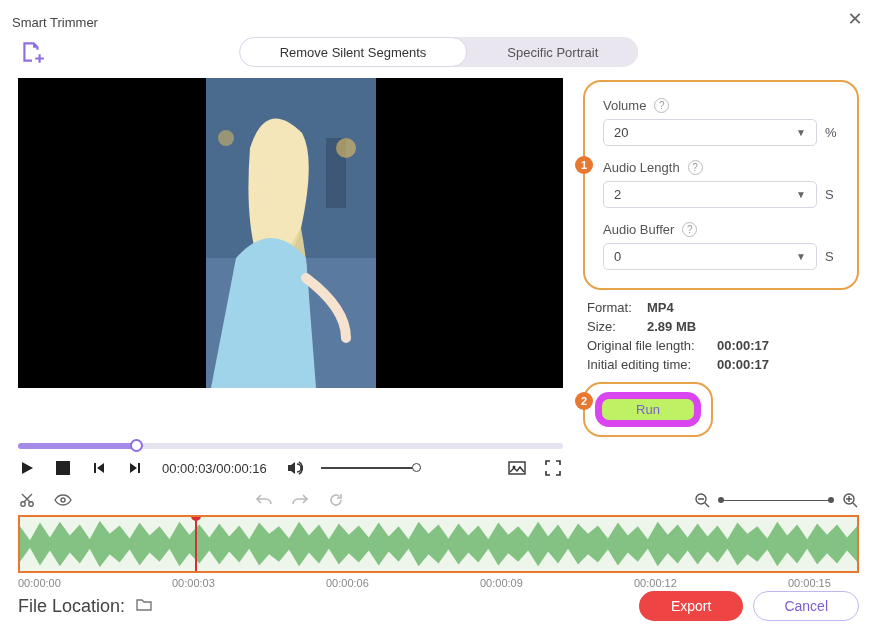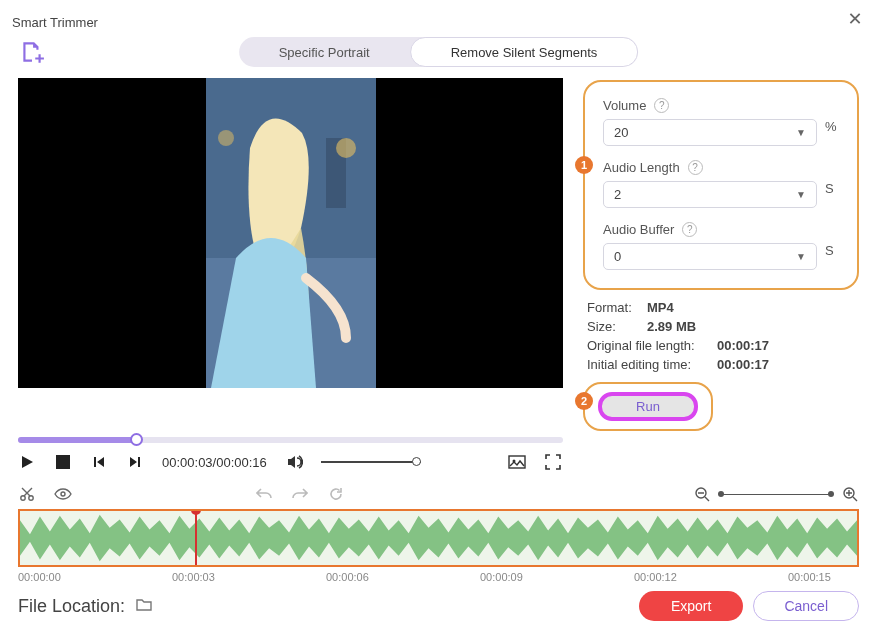--- a/index.html
+++ b/index.html
@@ -14,33 +14,33 @@
 .tab-btn.active { background: #fff; border: 1px solid #d9d6e6; border-radius: 18px; color: #333; font-weight: 500; }
 .main-row { display: flex; padding: 6px 18px 0 18px; gap: 20px; }
 .preview-col { flex: 0 0 545px; }
 .preview-box { width: 545px; height: 310px; background: #000; display: flex; align-items: center; justify-content: center; overflow: hidden; }
 .portrait-video { width: 170px; height: 310px; background: linear-gradient(135deg, #5a7ba8 0%, #a8c8d8 60%, #7a9ab8 100%); position: relative; }
 .video-scene { position:absolute; inset:0; }
 .side-col { flex: 1; padding-top: 2px; }
 .param-box { border: 2px solid #e8a34a; border-radius: 18px; padding: 16px 18px 18px 18px; position: relative; }
 .field-label { font-size: 13px; color: #555; margin-bottom: 6px; display: flex; align-items: center; gap: 8px; }
 .help-circ { width: 15px; height: 15px; border: 1px solid #bbb; border-radius: 50%; font-size: 10px; color: #999; display:inline-flex; align-items:center; justify-content:center; }
-.select-row { display: flex; align-items: flex-start; gap: 8px; margin-bottom: 14px; }
+.select-row { display: flex; align-items: center; gap: 8px; margin-bottom: 14px; }
 .fake-select { flex: 1; border: 1px solid #d6d6e0; border-radius: 5px; padding: 5px 10px; display: flex; justify-content: space-between; align-items: center; font-size: 13px; color: #444; background:#fff; cursor:pointer; }
 .chev { color: #666; font-size: 10px; }
 .unit { color: #555; font-size: 13px; width: 14px; }
 .badge-num { position: absolute; left: -10px; top: 74px; width: 18px; height: 18px; background: #e8772f; color: #fff; border-radius: 50%; font-size: 11px; display:flex; align-items:center; justify-content:center; font-weight:600; }
 .meta-block { padding: 10px 4px 0 4px; font-size: 13px; color: #444; }
 .meta-row { display: flex; gap: 10px; margin-bottom: 4px; }
 .meta-row .k { min-width: 120px; }
 .meta-row .k.short { min-width: 50px; }
 .meta-row .v { font-weight: 600; }
 .run-wrap { border: 2px solid #e8a34a; border-radius: 18px; padding: 8px 10px; margin-top: 10px; position: relative; display:flex; justify-content:center; width: 130px; }
 .badge-num2 { position: absolute; left: -10px; top: 8px; width: 18px; height: 18px; background: #e8772f; color: #fff; border-radius: 50%; font-size: 11px; display:flex; align-items:center; justify-content:center; font-weight:600; }
-.run-btn { border: 4px solid #d946ef; background: #e5e5e5; color: #7a5ed0; border-radius: 14px; padding: 3px 34px; font-size: 13px; cursor:pointer; }
+.run-btn { border: 7px solid #d946ef; background: #bef264; color: #7a5ed0; border-radius: 14px; padding: 3px 34px; font-size: 13px; cursor:pointer; }
 .scrub-row { padding: 6px 18px 0 18px; }
 .scrub-track { height: 6px; background: #e6e3f0; border-radius: 3px; position: relative; width: 545px; }
 .scrub-fill { position:absolute; left:0; top:0; height:6px; background:#a58ae8; border-radius:3px; width: 116px; }
 .scrub-thumb { position:absolute; left:112px; top:-4px; width:13px; height:13px; background:#fff; border:2px solid #8e6ee3; border-radius:50%; }
 .controls-row { display:flex; align-items:center; gap:18px; padding: 10px 18px 8px 18px; width:580px; }
 .ctrl-ico { color:#333; cursor:pointer; display:flex; align-items:center; justify-content:center; width:18px; height:18px; }
 .time-txt { color:#333; font-size:13px; }
 .vol-track { width: 100px; height:2px; background:#444; position:relative; }
 .vol-thumb { position:absolute; right:0; top:-4px; width:9px; height:9px; border:1px solid #444; background:#fff; border-radius:50%; }
 .spacer { flex:1; }
@@ -72,22 +72,22 @@
 </div>
 
 <div class="top-row">
   <span class="add-file-icon">
     <svg width="26" height="26" viewBox="0 0 24 24">
         <path fill="#8e6ee3" d="M4 3h10l4 4v3h-2V8h-3V5H6v14h6v2H4V3z"></path>
         <path fill="#8e6ee3" d="M18 14h2v3h3v2h-3v3h-2v-3h-3v-2h3z"></path>
       </svg>
   </span>
   <div class="tab-pill">
+    <button class="tab-btn active">Remove Silent Segments</button>
     <button class="tab-btn">Specific Portrait</button>
-    <button class="tab-btn active">Remove Silent Segments</button>
   </div>
 </div>
 
 <div class="main-row">
   <div class="preview-col">
     <div class="preview-box">
       <div class="portrait-video">
         <svg class="video-scene" viewBox="0 0 170 310" preserveAspectRatio="none">
           <rect width="170" height="310" fill="#4a6a8e"></rect>
           <rect x="0" y="180" width="170" height="130" fill="#5a7aa0"></rect>

